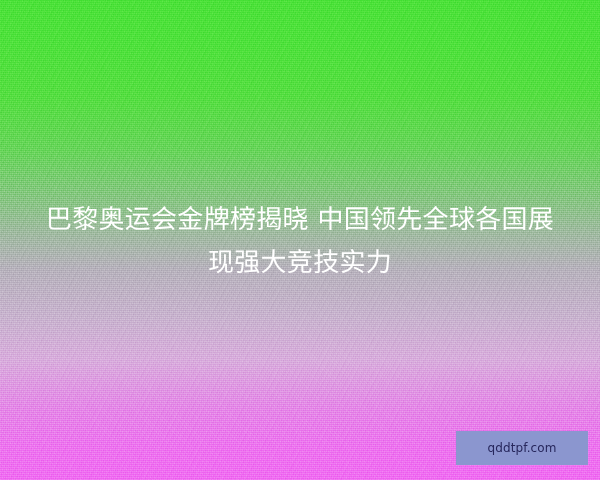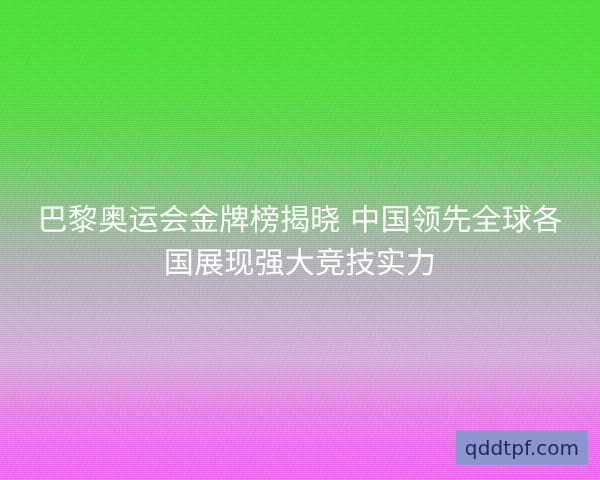--- a/index.html
+++ b/index.html
@@ -94,21 +94,21 @@
 
   
   .headline {
     position: absolute;
     left: 0;
     right: 0;
     top: 198px;
     padding: 0 34px;
     text-align: center;
     color: #ffffff;
-    font-size: 30px;
+    font-size: 26px;
     line-height: 43px;
     font-weight: 400;
     letter-spacing: .3px;
     white-space: pre-wrap;
     z-index: 3;
   }
 
   
   .watermark {
     position: absolute;
@@ -117,21 +117,21 @@
     width: 132px;
     height: 34px;
     display: flex;
     align-items: center;
     justify-content: center;
     background: #8b96cf;
     z-index: 4;
   }
   .watermark-label {
     color: #27275c;
-    font-size: 20px;
+    font-size: 12px;
     line-height: 1;
     letter-spacing: .1px;
     font-weight: 400;
   }
 </style>
 </head>
 <body>
 
 <div class="banner">
 

